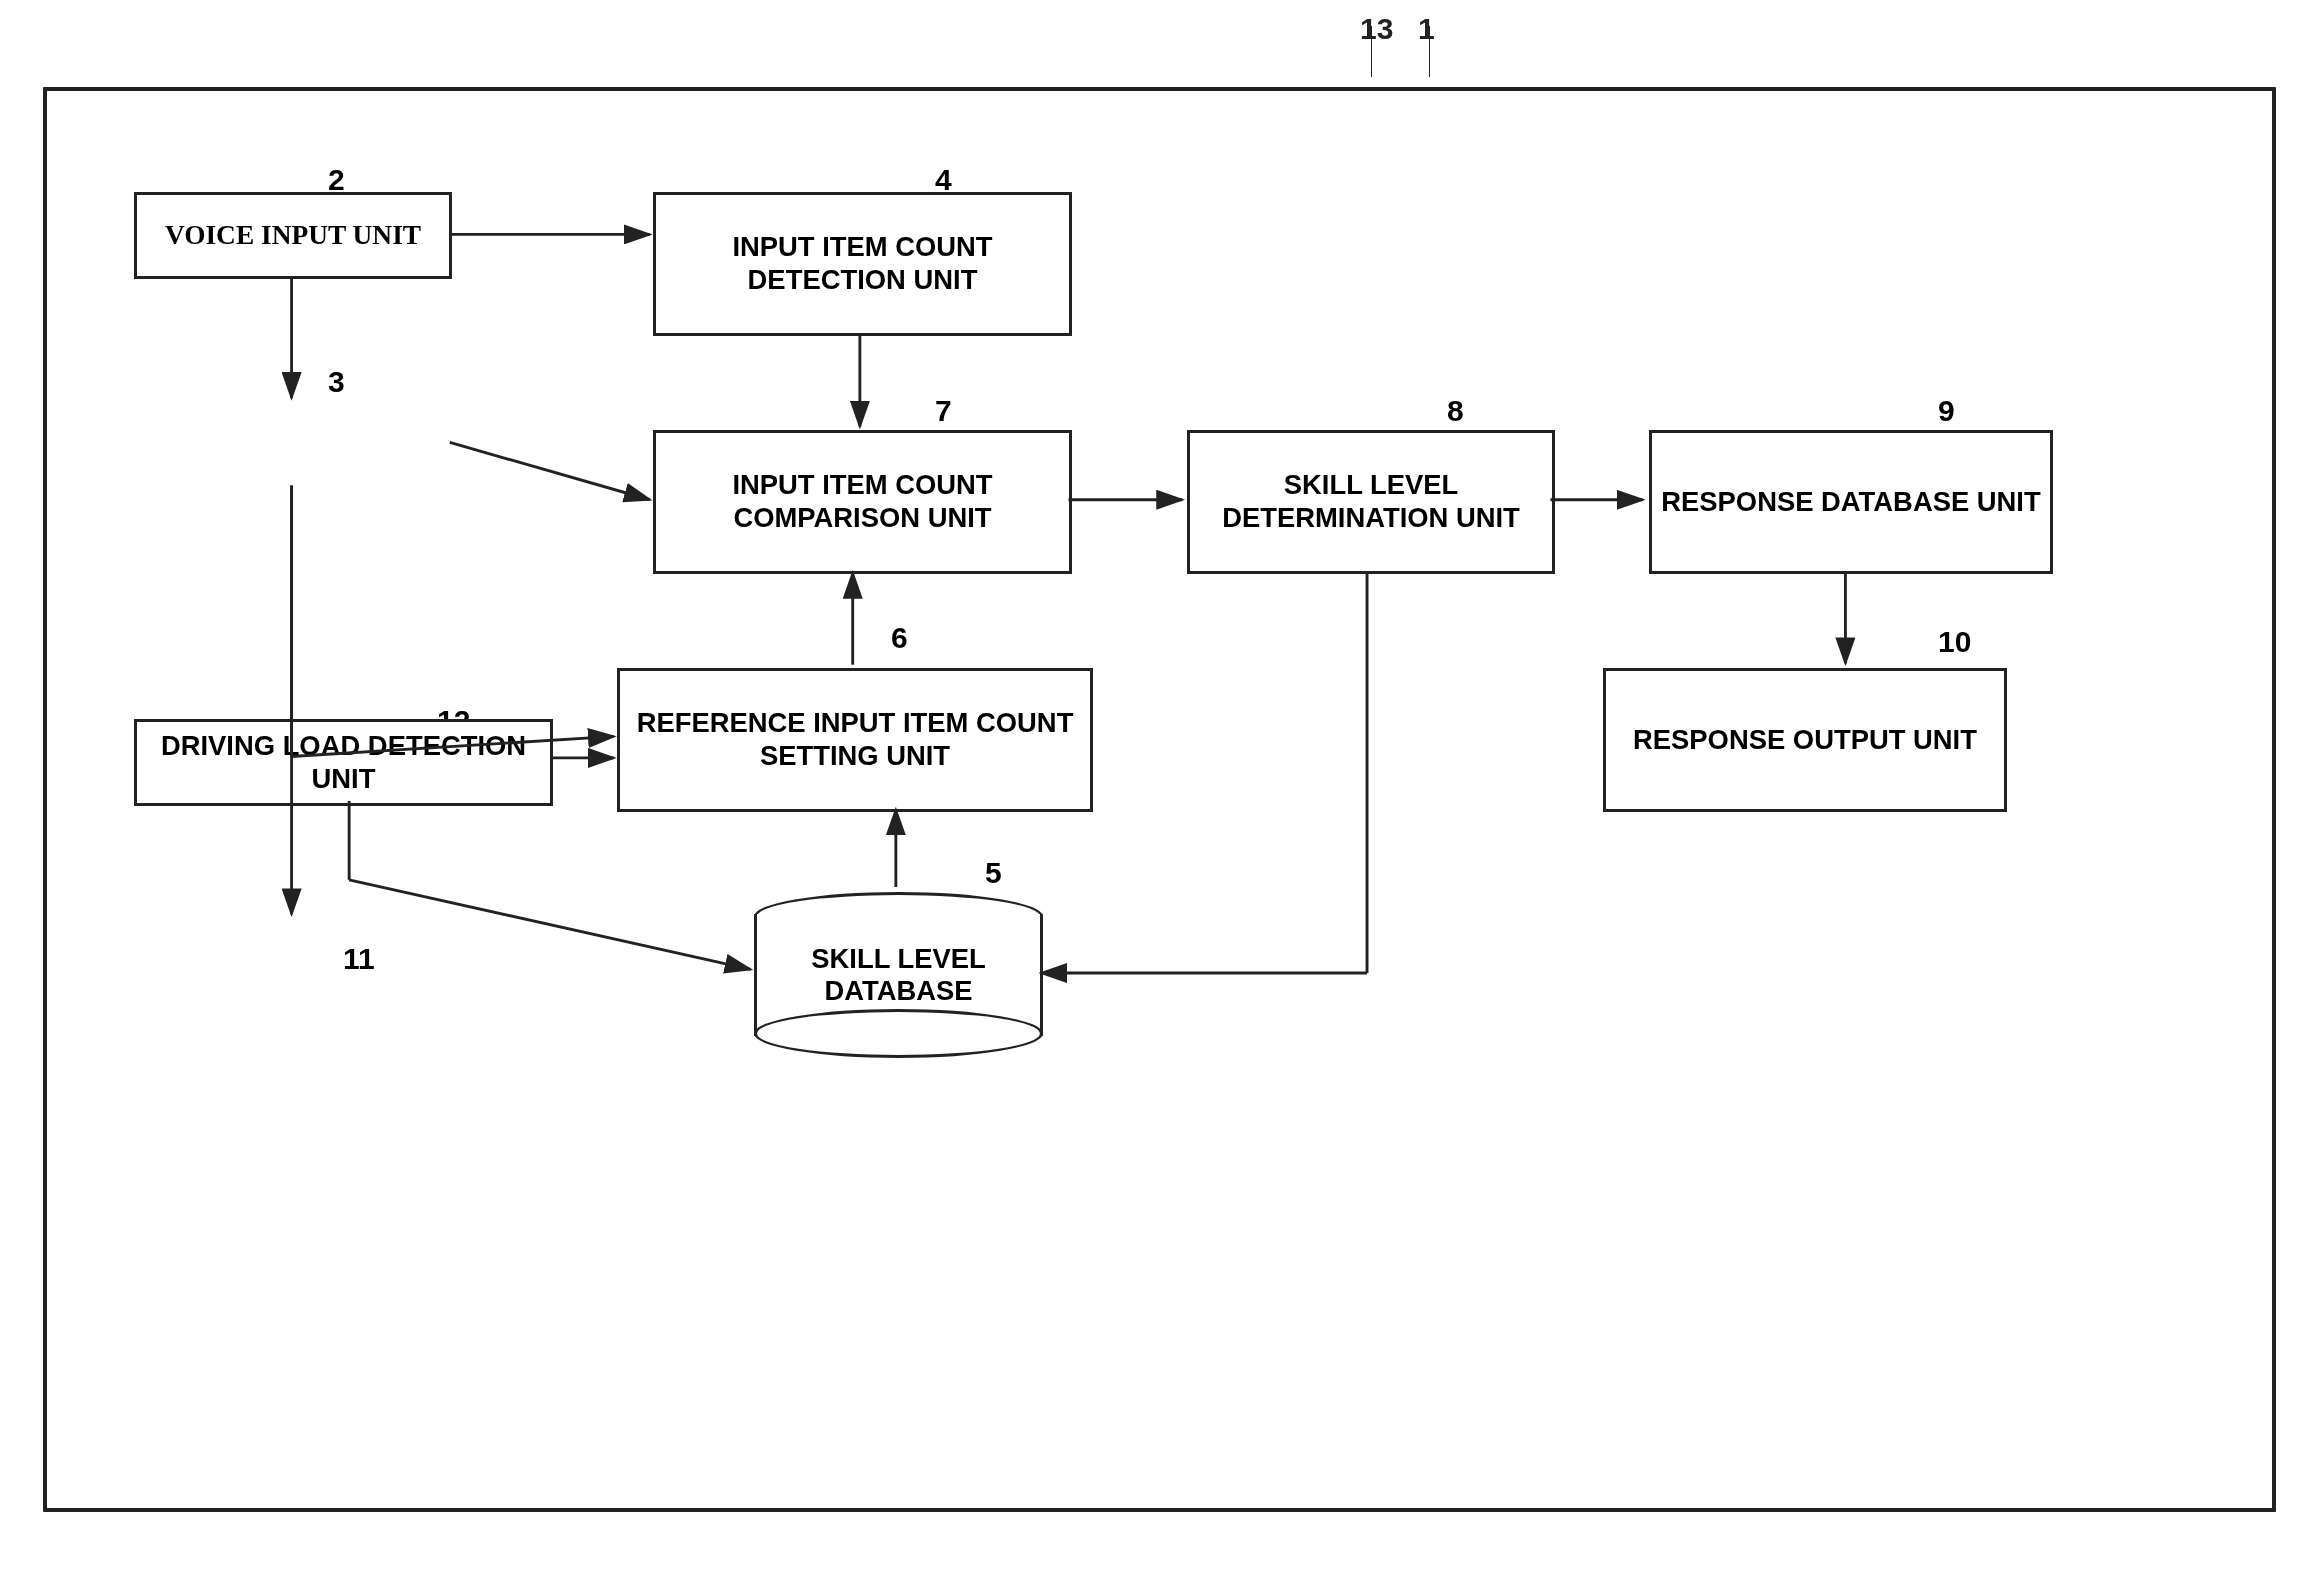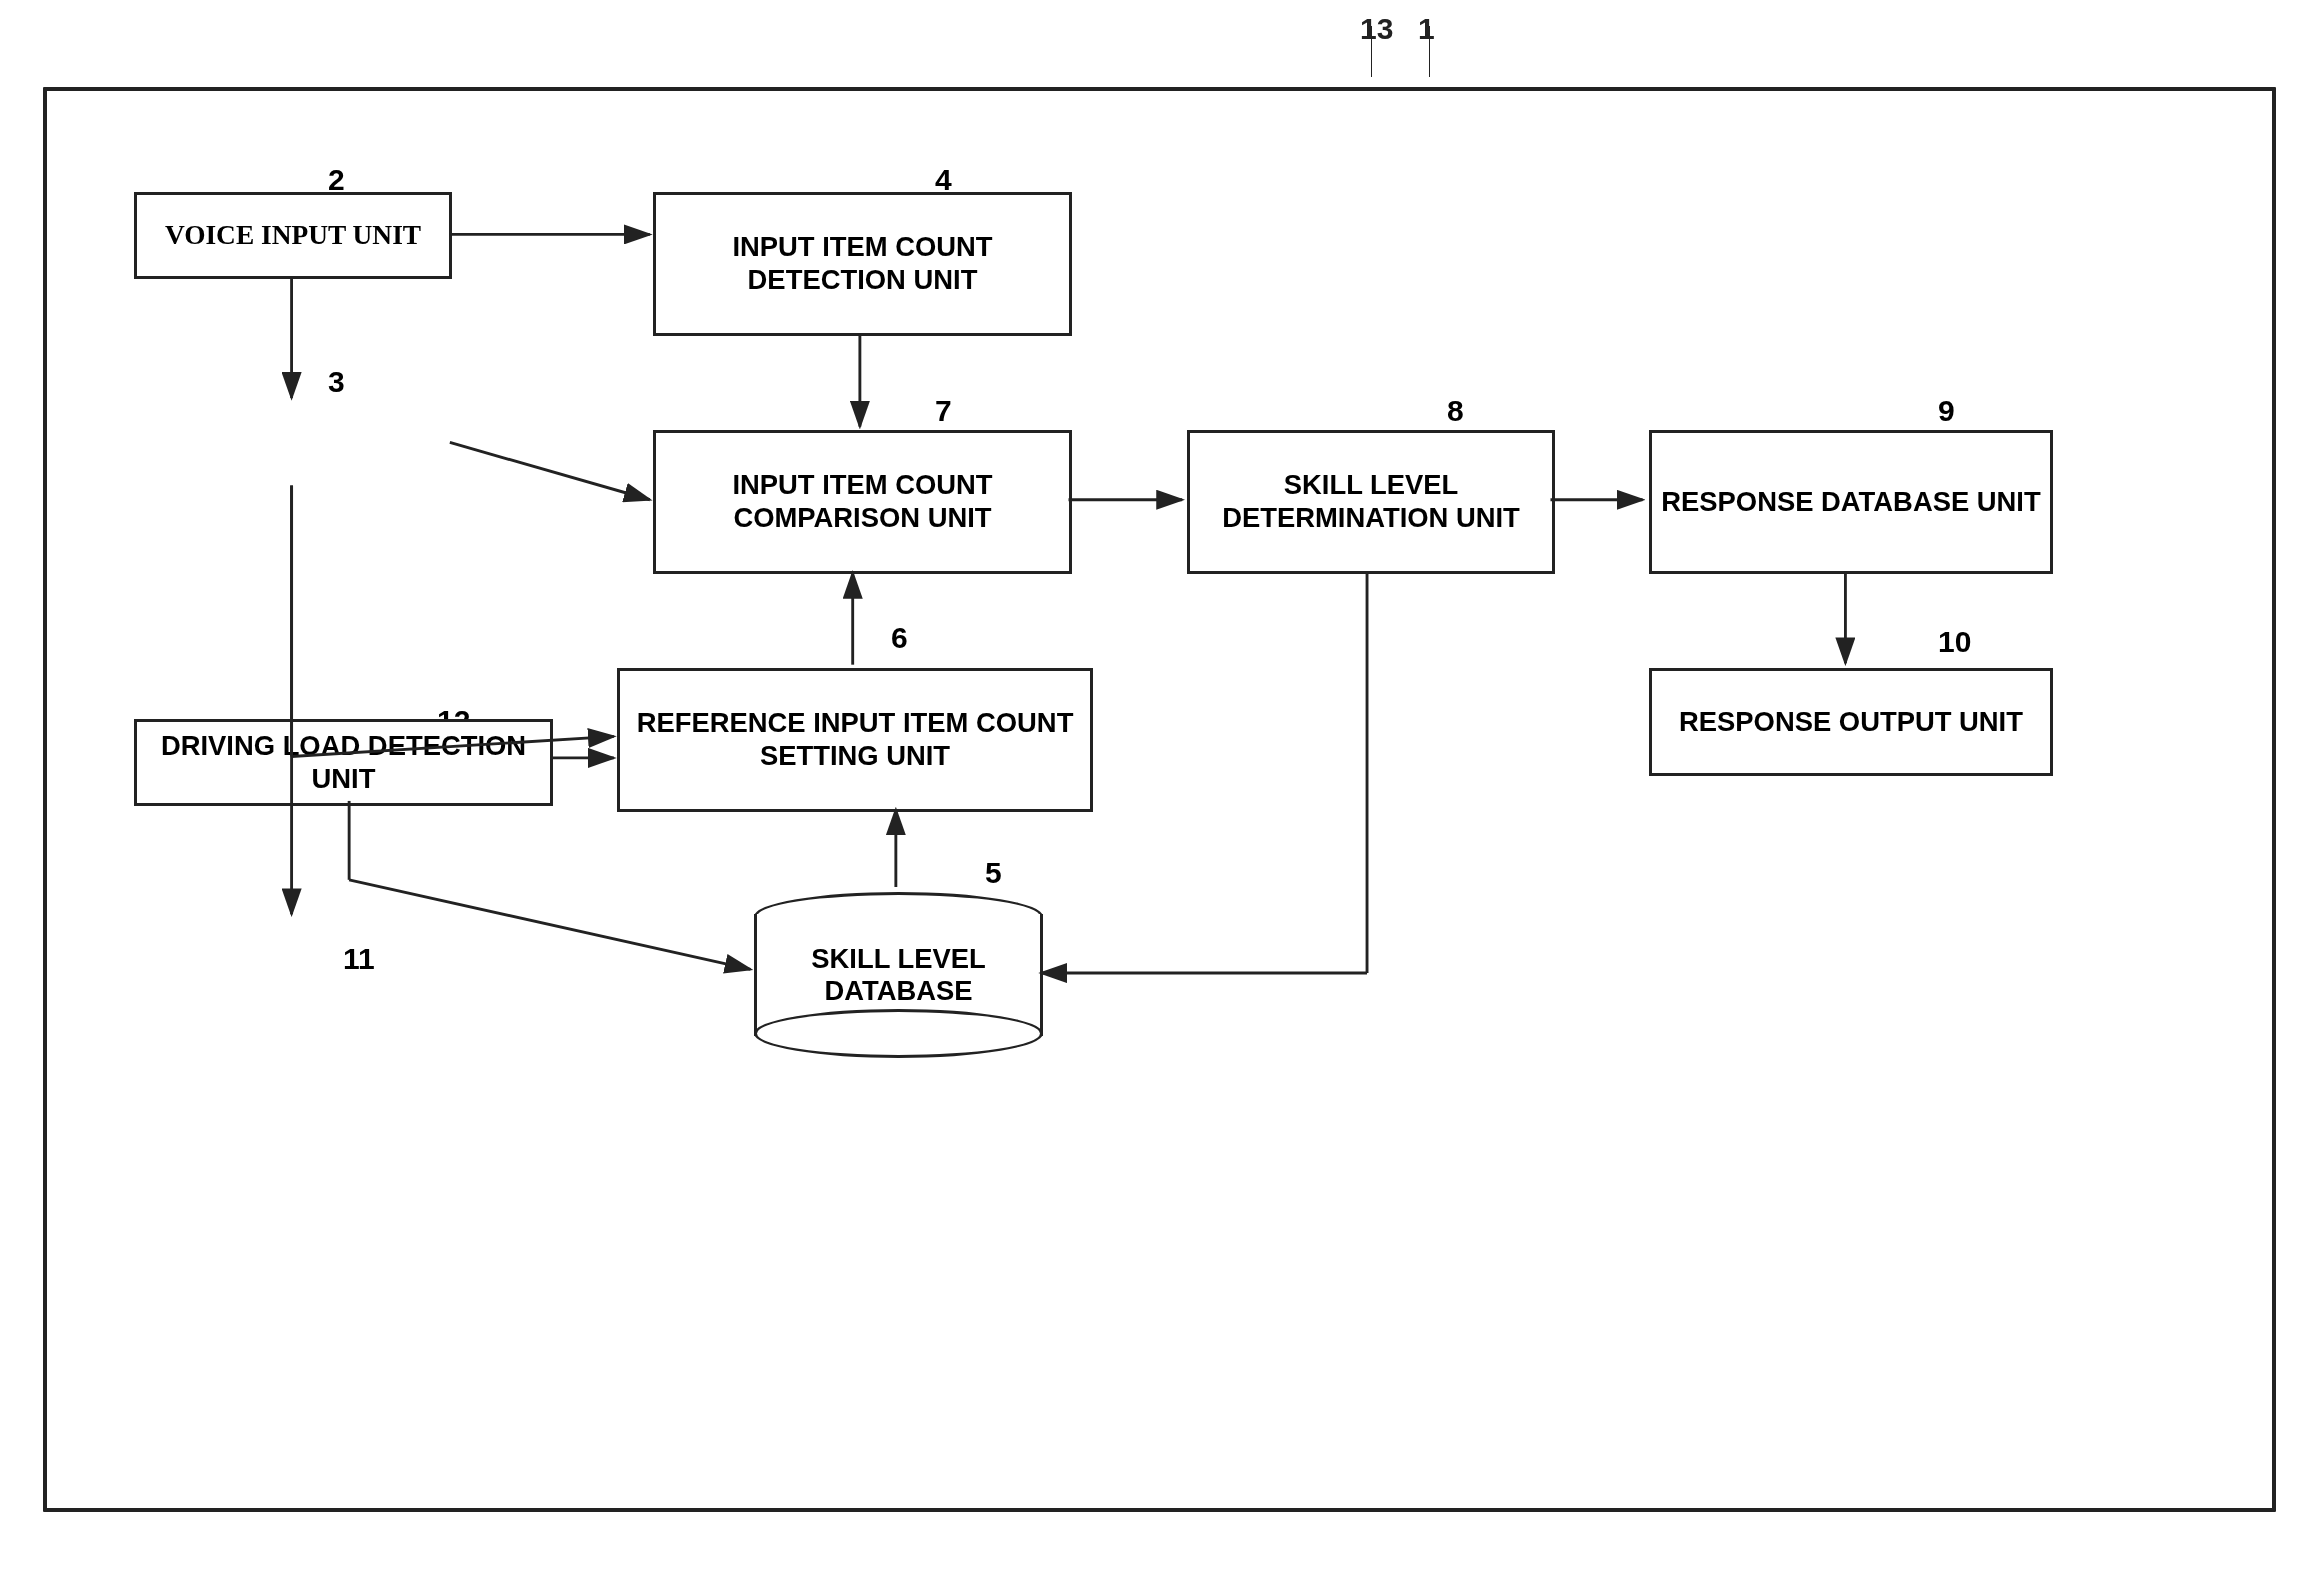--- a/index.html
+++ b/index.html
@@ -160,21 +160,21 @@
   </div>
 
   <div class="unit-box" style="left:1140px; top:339px; width:368px; height:144px;">
     <span>SKILL LEVEL<br>DETERMINATION UNIT</span>
   </div>
 
   <div class="unit-box" style="left:1602px; top:339px; width:404px; height:144px;">
     <span>RESPONSE DATABASE UNIT</span>
   </div>
 
-  <div class="unit-box" style="left:1602px; top:577px; width:404px; height:108px;text-align:right;">
+  <div class="unit-box" style="left:1556px; top:577px; width:404px; height:144px;text-align:right;">
     <span>RESPONSE OUTPUT UNIT</span>
   </div>
 
   <div class="unit-box" style="left:87px; top:628px; width:419px; height:87px;">
     <span>DRIVING LOAD DETECTION UNIT</span>
   </div>
 
 
   <div style="position:absolute; left:707px; top:801px; width:289px; height:166px;">
     <div class="cylinder-body" style="width:289px; height:166px;">

